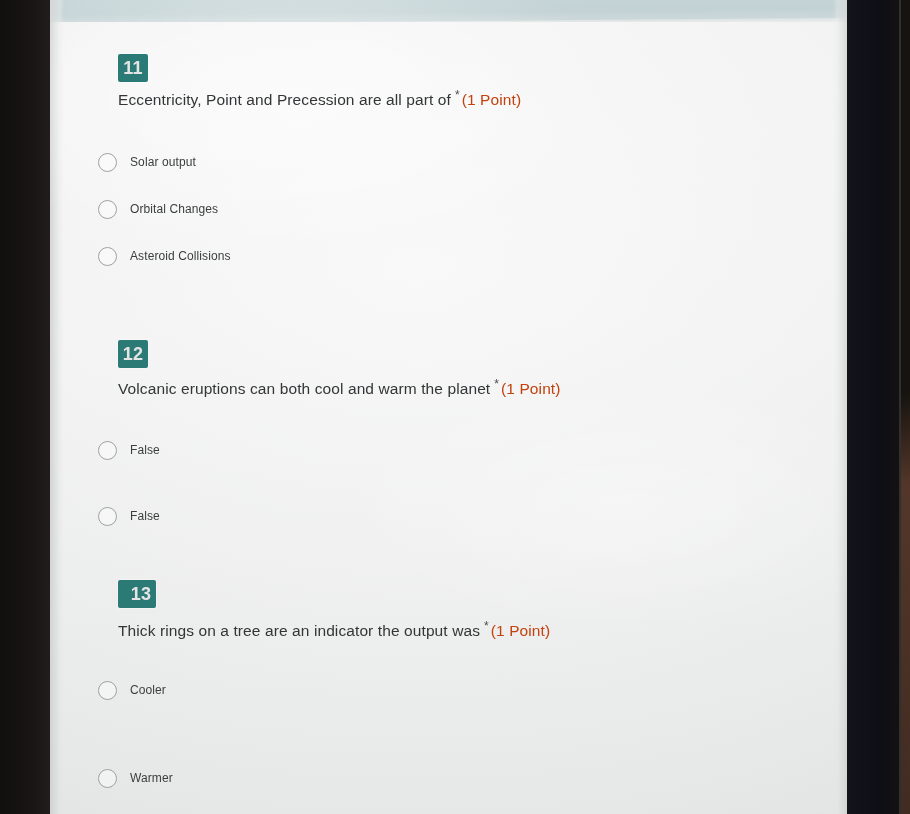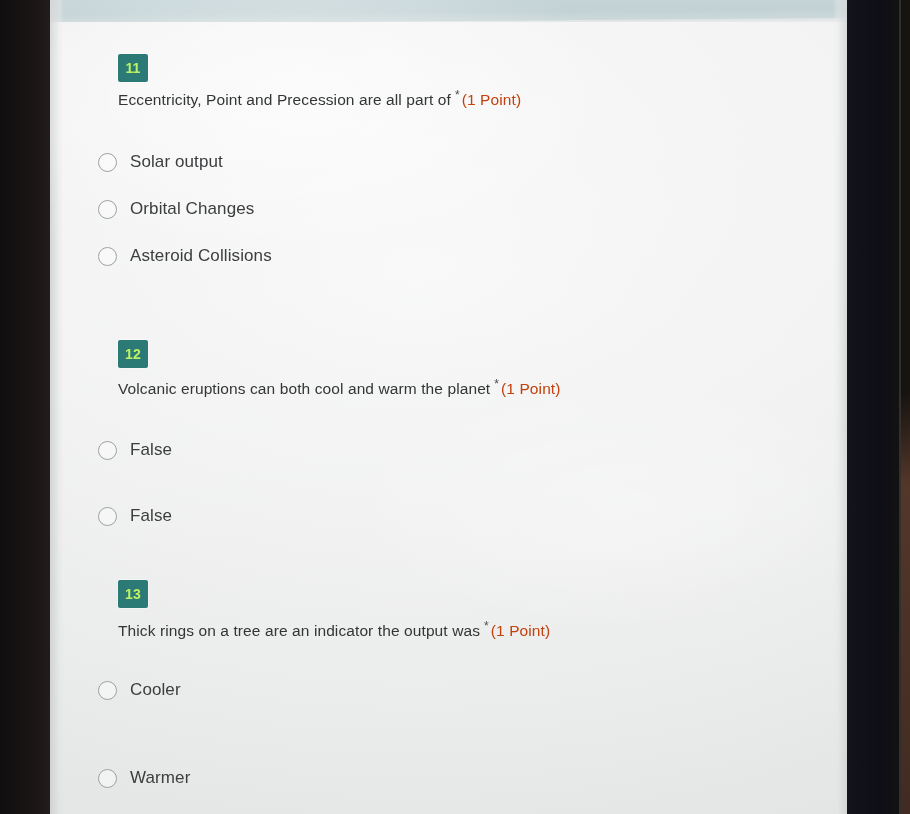--- a/index.html
+++ b/index.html
@@ -116,22 +116,22 @@
     width: 797px;
   }
   .qnum {
     position: absolute;
     left: 68px;
     width: 30px;
     height: 28px;
     background: #2b7a76;
     border-radius: 2px;
     box-shadow: 0 0 0 1px rgba(255,255,255,0.35);
-    color: #bef264;
-    font-size: 14px;
+    color: #e5e5e5;
+    font-size: 18px;
     font-weight: bold;
     line-height: 28px;
     text-align: center;
     letter-spacing: 0.2px;
   }
   .qtext {
     position: absolute;
     left: 68px;
     color: #333536;
     font-size: 15.5px;
@@ -160,21 +160,21 @@
     width: 19px;
     height: 19px;
     border-radius: 50%;
     border: 1.6px solid #9ea1a2;
     background: rgba(252,252,252,0.55);
     box-sizing: border-box;
     flex: none;
   }
   .opt-label {
     color: #3b3d3e;
-    font-size: 17px;
+    font-size: 12px;
     letter-spacing: 0.1px;
     white-space: nowrap;
   }
 </style>
 </head>
 <body>
 
 <div id="screen">
 
   <div class="surface">
@@ -214,21 +214,21 @@
           <span class="radio"></span>
           <span class="opt-label">False</span>
         </div>
         <div class="option" style="top:504px;">
           <span class="radio"></span>
           <span class="opt-label">False</span>
         </div>
       </div>
 
       <div class="question">
-        <div class="qnum" style="top:580px;">13</div>
+        <div class="qnum" style="top:580px;padding-left:8px;">13</div>
         <div class="qtext" style="top:619px;">
           <span>Thick rings on a tree are an indicator the output was</span><span class="req">*</span><span class="pts">(1 Point)</span>
         </div>
         <div class="option" style="top:678px;">
           <span class="radio"></span>
           <span class="opt-label">Cooler</span>
         </div>
         <div class="option" style="top:766px;">
           <span class="radio"></span>
           <span class="opt-label">Warmer</span>

